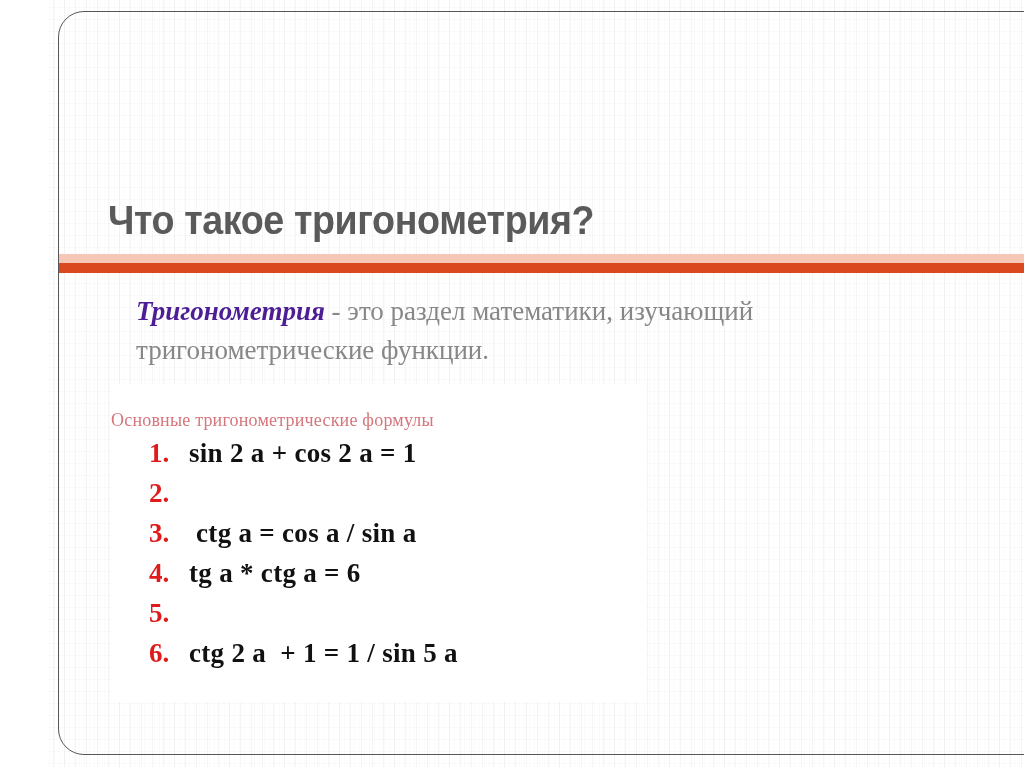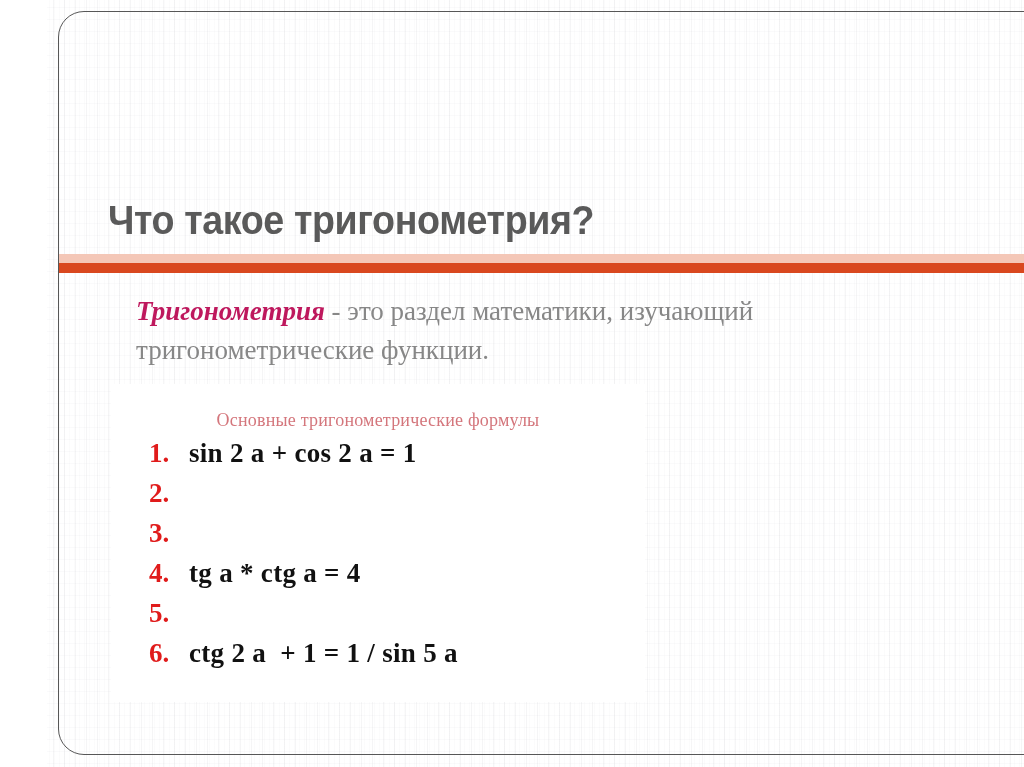--- a/index.html
+++ b/index.html
@@ -109,38 +109,37 @@
     top: 292px;
     width: 720px;
     font-family: "Liberation Serif", serif;
     font-size: 27px;
     line-height: 39px;
     color: #878787;
   }
   #body-text .lead {
     font-weight: bold;
     font-style: italic;
-    color: #be185d;
+    color: #4c1d95;
   }
 
   
   #formula-image {
     position: absolute;
     left: 64px;
     top: 384px;
     width: 534px;
     height: 318px;
     background: #ffffff;
   }
   #formula-heading {
     position: absolute;
     left: 0;
     top: 26px;
     width: 534px;
-    text-align: center;
     font-family: "Liberation Serif", serif;
     font-size: 18px;
     color: #d4767c;
     letter-spacing: 0.2px;
   }
   #formula-list {
     position: absolute;
     left: 38px;
     top: 54px;
     width: 500px;
@@ -187,24 +186,25 @@
     <div id="formula-list">
       <div class="formula-row">
         <span class="formula-num">1.</span>
         <span class="formula-body">sin 2 a + cos 2 a = 1</span>
       </div>
       <div class="formula-row">
         <span class="formula-num">2.</span>
       </div>
       <div class="formula-row">
         <span class="formula-num">3.</span>
+        <span class="formula-body"> ctg a = cos a / sin a</span>
       </div>
       <div class="formula-row">
         <span class="formula-num">4.</span>
-        <span class="formula-body">tg a * ctg a = 4</span>
+        <span class="formula-body">tg a * ctg a = 6</span>
       </div>
       <div class="formula-row">
         <span class="formula-num">5.</span>
       </div>
       <div class="formula-row">
         <span class="formula-num">6.</span>
         <span class="formula-body">ctg 2 a  + 1 = 1 / sin 5 a</span>
       </div>
     </div>
   </div>

